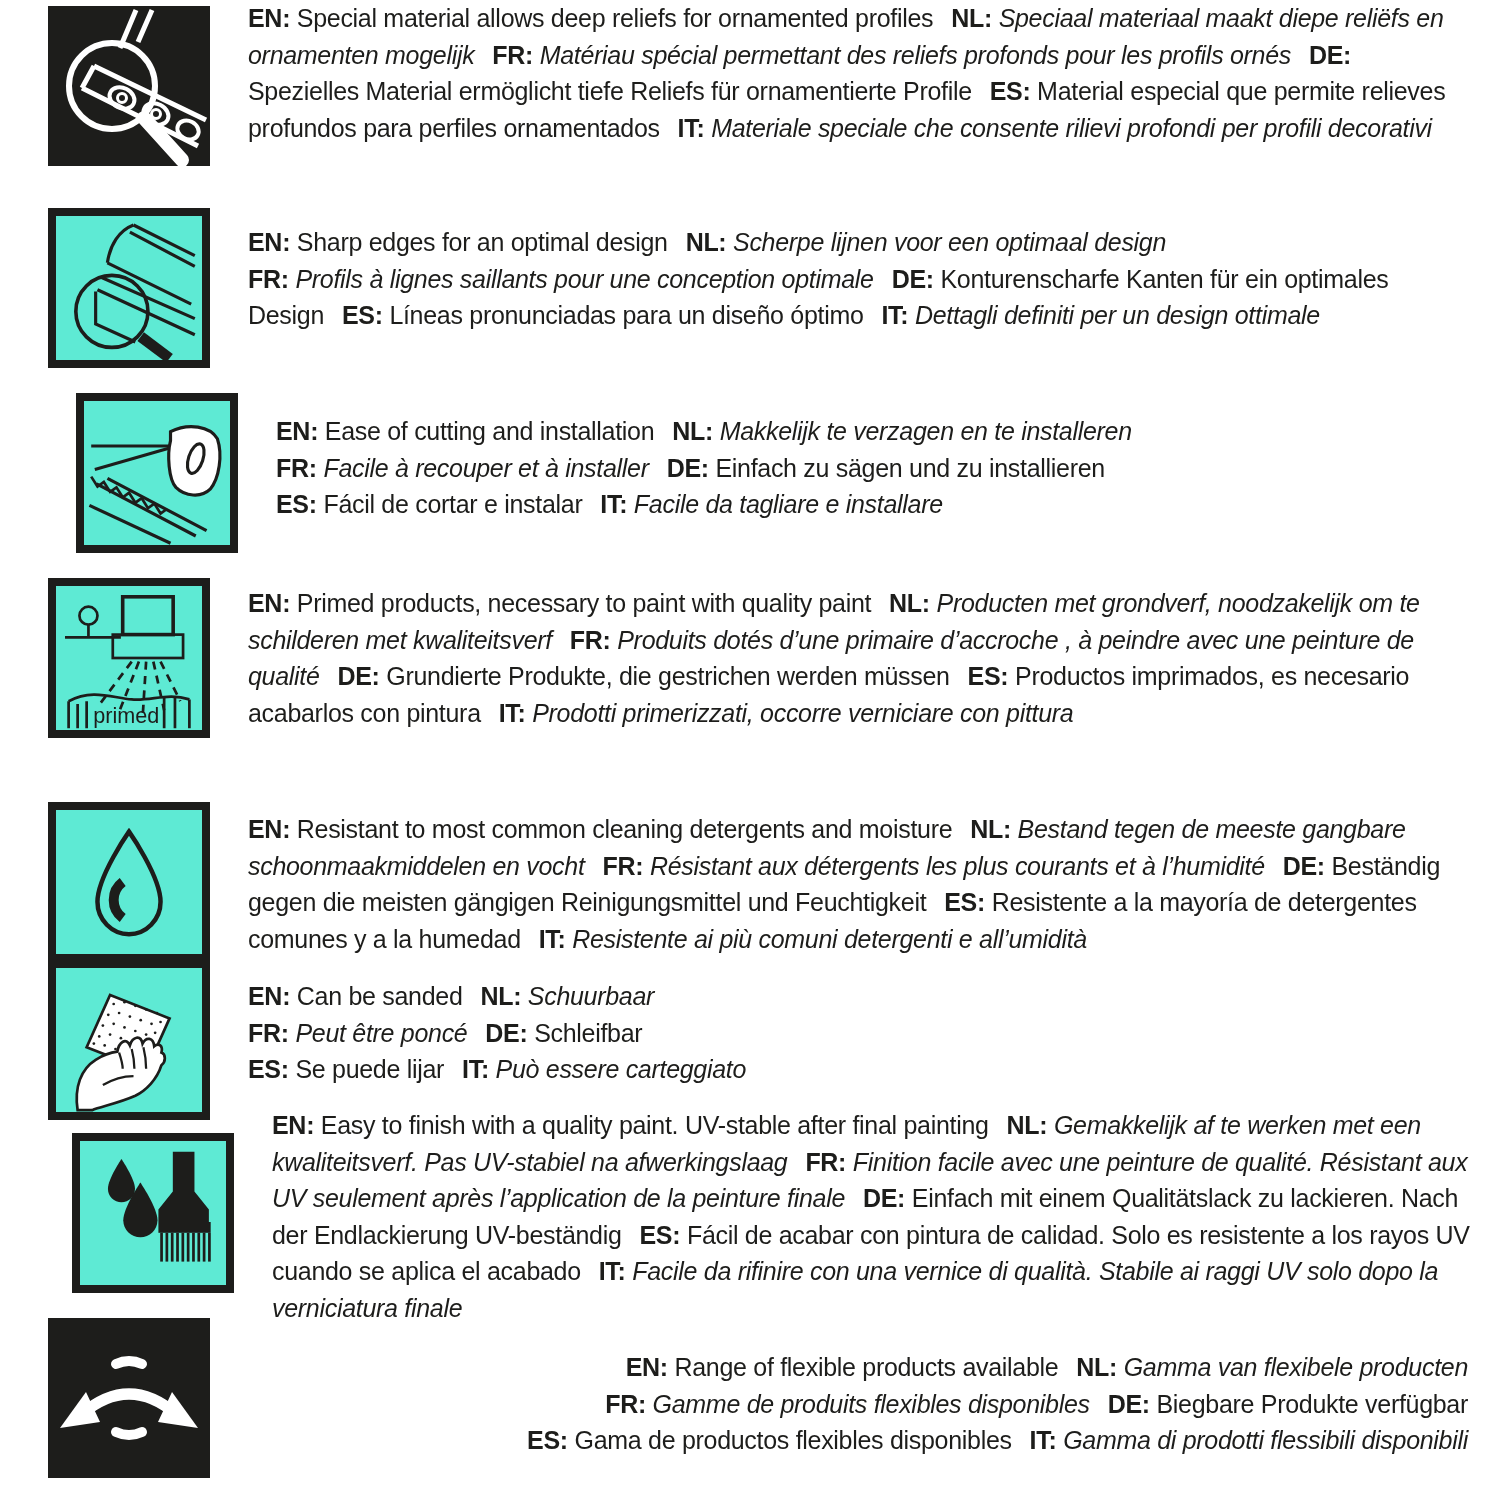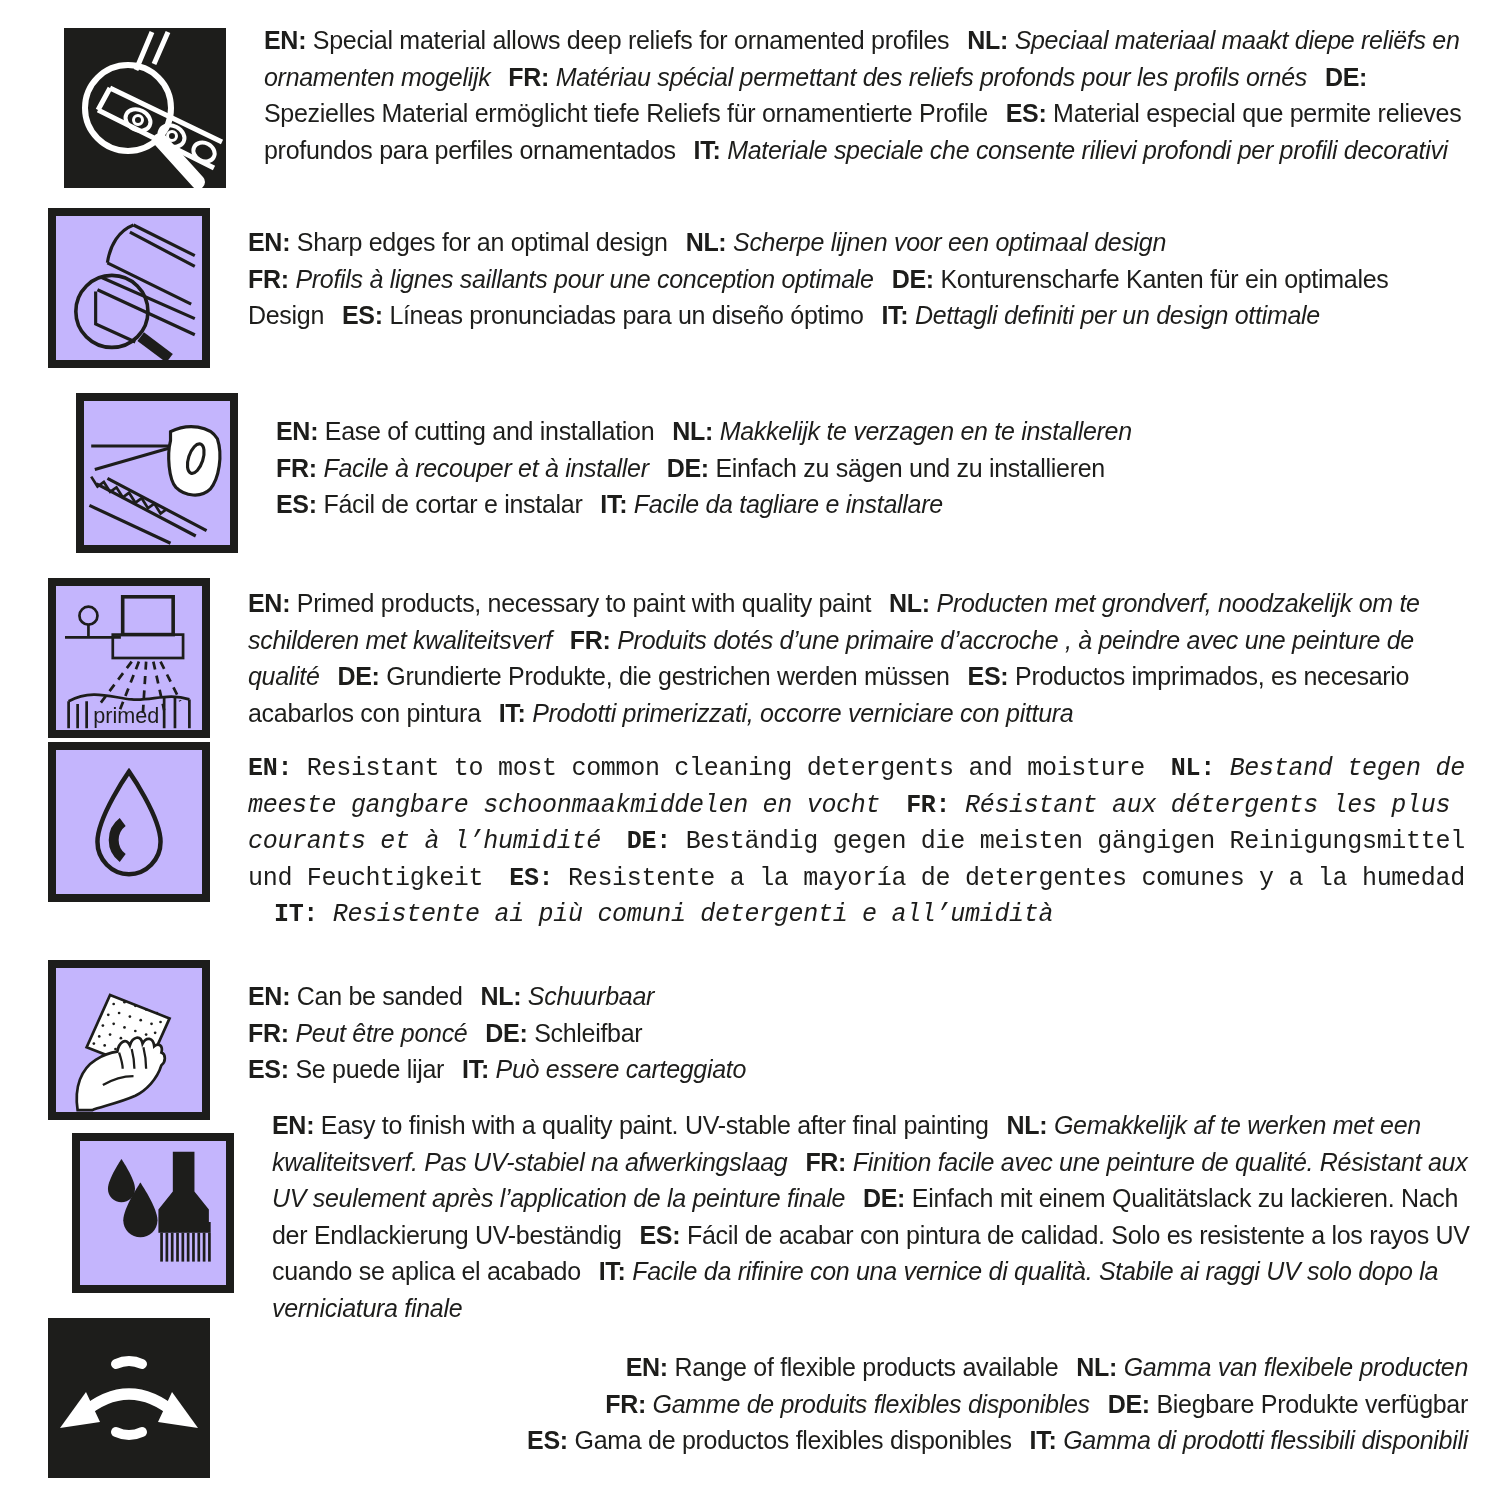--- a/index.html
+++ b/index.html
@@ -1,34 +1,34 @@
 <!DOCTYPE html>
 <html><head>
 <meta charset="utf-8">
 <style>
   html,body{margin:0;padding:0;background:#ffffff;}
   .canvas{position:relative;width:1500px;height:1500px;background:#ffffff;overflow:hidden;
           font-family:"Liberation Sans",sans-serif;color:#1d1d1b;}
   .row{position:absolute;left:48px;display:flex;align-items:flex-start;}
   .icon-box{width:162px;height:160px;flex:none;box-sizing:border-box;}
-  .icon-box.light{background:#c4b5fd;border:8px solid #1d1d1b;}
+  .icon-box.light{background:#5eead4;border:8px solid #1d1d1b;}
   .icon-box.dark{background:#1d1d1b;}
   .icon-box svg{display:block;width:100%;height:100%;}
   .txt{position:relative;margin-left:38px;width:1220px;
        font-size:25px;line-height:36.5px;letter-spacing:-0.3px;color:#1d1d1b;}
   .txt b.lang{font-weight:700;font-style:normal;}
   .txt .val.it{font-style:italic;}
   .txt .sep{display:inline-block;width:0.45em;}
 </style>
 </head>
 <body>
 
 <div class="canvas">
   <div>
-      <div class="row" style="top: 28px; margin-left: 16px;">
+      <div class="row" style="top: 6px;">
         <div class="icon-box dark">
           <svg viewBox="0 0 162 160" preserveAspectRatio="none">
             <g stroke="#fff" fill="none">
               <path d="M88,4 L72,42 M104,4 L90,36" stroke-width="5"></path>
               <path d="M46,60 L158,114 M34,82 L150,140 M46,60 L34,82" stroke-width="5"></path>
               <ellipse cx="74" cy="92" rx="13" ry="10" transform="rotate(27 74 92)" stroke-width="4"></ellipse>
               <ellipse cx="108" cy="108" rx="13" ry="10" transform="rotate(27 108 108)" stroke-width="4"></ellipse>
               <ellipse cx="140" cy="124" rx="11" ry="9" transform="rotate(27 140 124)" stroke-width="4"></ellipse>
               <circle cx="74" cy="92" r="4.5" stroke-width="3"></circle>
               <circle cx="108" cy="108" r="4.5" stroke-width="3"></circle>
@@ -86,21 +86,21 @@
                 <path d="M116,84 L138,128"></path>
               </g>
               <path d="M14,128 C40,114 62,124 84,126 C106,128 124,118 148,126"></path>
               <path d="M14,128 L14,158 M24,131 L24,158 M34,128 L34,158 M120,123 L120,158 M132,124 L132,158 M148,126 L148,158"></path>
             </g>
             <text x="78" y="152" font-size="24" fill="#1d1d1b" text-anchor="middle" font-family="Liberation Sans, sans-serif">primed</text>
           </svg>
         </div>
         <div class="txt" style="top: 7px;"><b class="lang">EN:</b> <span class="val">Primed products, necessary to paint with quality paint</span><span class="sep"></span> <b class="lang">NL:</b> <span class="val it">Producten met grondverf, noodzakelijk om te schilderen met kwaliteitsverf</span><span class="sep"></span> <b class="lang">FR:</b> <span class="val it">Produits dotés d’une primaire d’accroche , à peindre avec une peinture de qualité</span><span class="sep"></span> <b class="lang">DE:</b> <span class="val">Grundierte Produkte, die gestrichen werden müssen</span><span class="sep"></span> <b class="lang">ES:</b> <span class="val">Productos imprimados, es necesario acabarlos con pintura</span><span class="sep"></span> <b class="lang">IT:</b> <span class="val it">Prodotti primerizzati, occorre verniciare con pittura</span></div>
       </div>
-      <div class="row" style="top: 742px; font-family: Liberation Mono, monospace;">
+      <div class="row" style="top: 802px;">
         <div class="icon-box light">
           <svg viewBox="0 0 162 160" preserveAspectRatio="none">
             <g stroke="#1d1d1b" fill="none">
               <path d="M81,24 C81,24 46,74 46,102 C46,122 62,138 81,138 C100,138 116,122 116,102 C116,74 81,24 81,24 Z" stroke-width="5"></path>
               <path d="M74,80 A25,25 0 0 0 74,120" stroke-width="11"></path>
             </g>
           </svg>
         </div>
         <div class="txt" style="top: 9px;"><b class="lang">EN:</b> <span class="val">Resistant to most common cleaning detergents and moisture</span><span class="sep"></span> <b class="lang">NL:</b> <span class="val it">Bestand tegen de meeste gangbare schoonmaakmiddelen en vocht</span><span class="sep"></span> <b class="lang">FR:</b> <span class="val it">Résistant aux détergents les plus courants et à l’humidité</span><span class="sep"></span> <b class="lang">DE:</b> <span class="val">Beständig gegen die meisten gängigen Reinigungsmittel und Feuchtigkeit</span><span class="sep"></span> <b class="lang">ES:</b> <span class="val">Resistente a la mayoría de detergentes comunes y a la humedad</span><span class="sep"></span> <b class="lang">IT:</b> <span class="val it">Resistente ai più comuni detergenti e all’umidità</span></div>
       </div>

